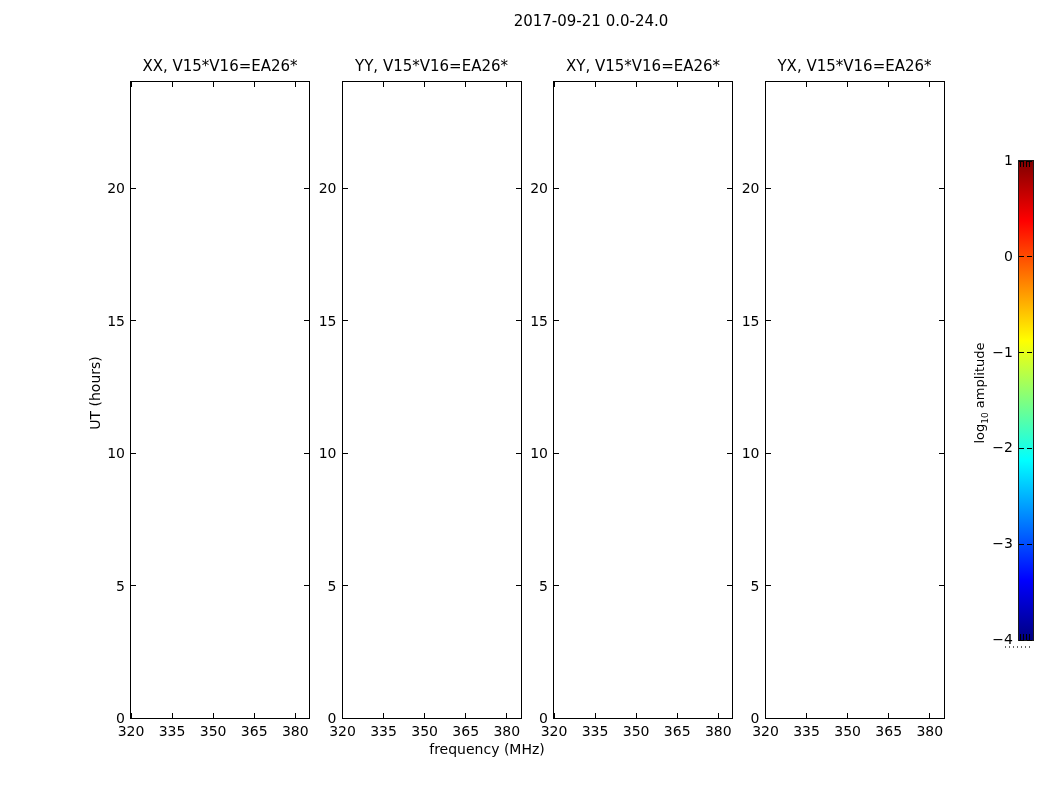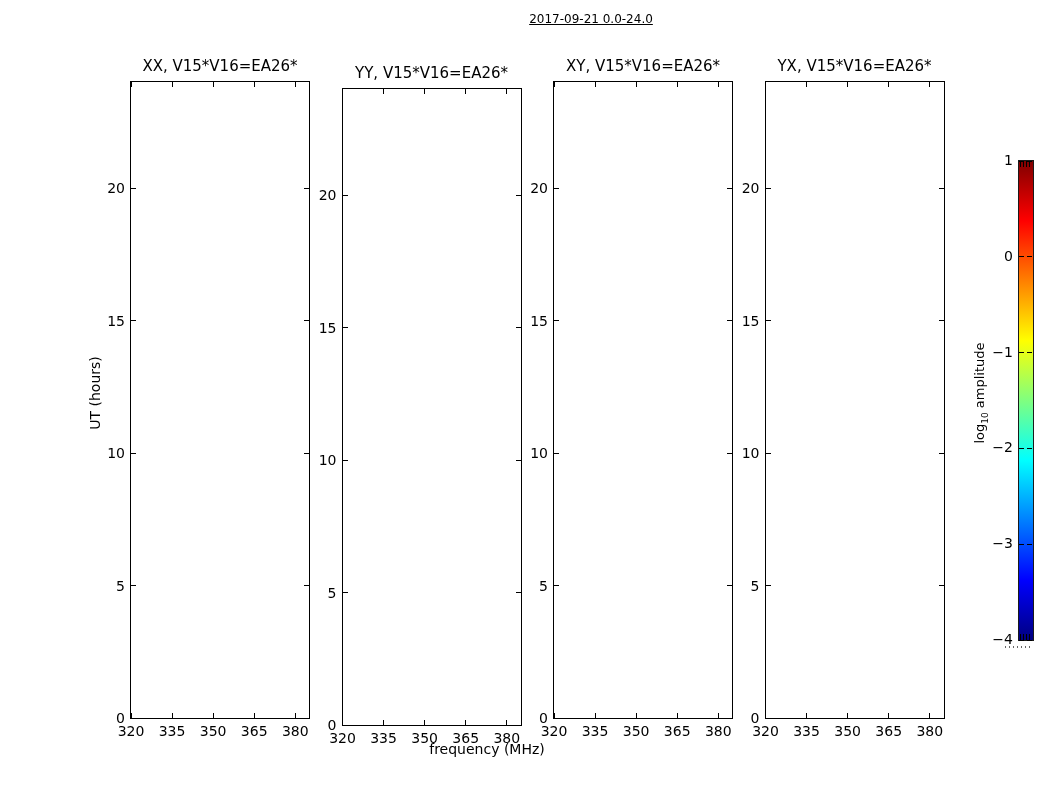--- a/index.html
+++ b/index.html
@@ -1,18 +1,18 @@
 <!DOCTYPE html>
 <html><head>
 <meta charset="utf-8">
 <style>
   html,body{margin:0;padding:0;background:#fff;}
   .figure{position:relative;width:1050px;height:800px;background:#ffffff;
           font-family:"DejaVu Sans", sans-serif;color:#000;overflow:hidden;}
-  .fig-title{position:absolute;font-size:12px;white-space:nowrap;transform:translateX(-50%);text-decoration:underline;}
+  .fig-title{position:absolute;font-size:15px;white-space:nowrap;transform:translateX(-50%);}
   .subplot{position:absolute;border:1px solid #000;background:#fff;box-sizing:content-box;}
   .sp-title{position:absolute;left:50%;top:-25px;transform:translateX(-50%);
             font-size:15px;white-space:nowrap;}
   .tick{position:absolute;background:#000;}
   .xtick-label{position:absolute;font-size:14px;transform:translateX(-50%);white-space:nowrap;}
   .ytick-label{position:absolute;font-size:14px;text-align:right;width:48px;
                transform:translateY(-50%);white-space:nowrap;}
   .axis-label{position:absolute;font-size:14px;white-space:nowrap;}
   .ylabel-rot{transform:translate(-50%,-50%) rotate(-90deg);}
   .xlabel-c{transform:translateX(-50%);}
@@ -69,21 +69,21 @@
         <div class="tick" style="top: 370.5px; height: 1px; width: 5px; left: 0px;"></div>
         <div class="tick" style="top: 370.5px; height: 1px; width: 5px; right: 0px;"></div>
         <div class="ytick-label" style="left: -54px; top: 371px;">10</div>
         <div class="tick" style="top: 238px; height: 1px; width: 5px; left: 0px;"></div>
         <div class="tick" style="top: 238px; height: 1px; width: 5px; right: 0px;"></div>
         <div class="ytick-label" style="left: -54px; top: 238.5px;">15</div>
         <div class="tick" style="top: 105.5px; height: 1px; width: 5px; left: 0px;"></div>
         <div class="tick" style="top: 105.5px; height: 1px; width: 5px; right: 0px;"></div>
         <div class="ytick-label" style="left: -54px; top: 106px;">20</div>
       </div>
-      <div class="subplot" style="left: 341.5px; top: 88px; width: 178px; height: 636px;">
+      <div class="subplot" style="left: 341.5px; top: 81px; width: 178px; height: 636px;">
         <div class="sp-title">YY, V15*V16=EA26*</div>
         <div class="tick" style="left: -0.5px; width: 1px; height: 5px; bottom: 0px;"></div>
         <div class="tick" style="left: -0.5px; width: 1px; height: 5px; top: 0px;"></div>
         <div class="xtick-label" style="left: 0px; top: 641px;">320</div>
         <div class="tick" style="left: 40.5769px; width: 1px; height: 5px; bottom: 0px;"></div>
         <div class="tick" style="left: 40.5769px; width: 1px; height: 5px; top: 0px;"></div>
         <div class="xtick-label" style="left: 41.0769px; top: 641px;">335</div>
         <div class="tick" style="left: 81.6538px; width: 1px; height: 5px; bottom: 0px;"></div>
         <div class="tick" style="left: 81.6538px; width: 1px; height: 5px; top: 0px;"></div>
         <div class="xtick-label" style="left: 82.1538px; top: 641px;">350</div>

